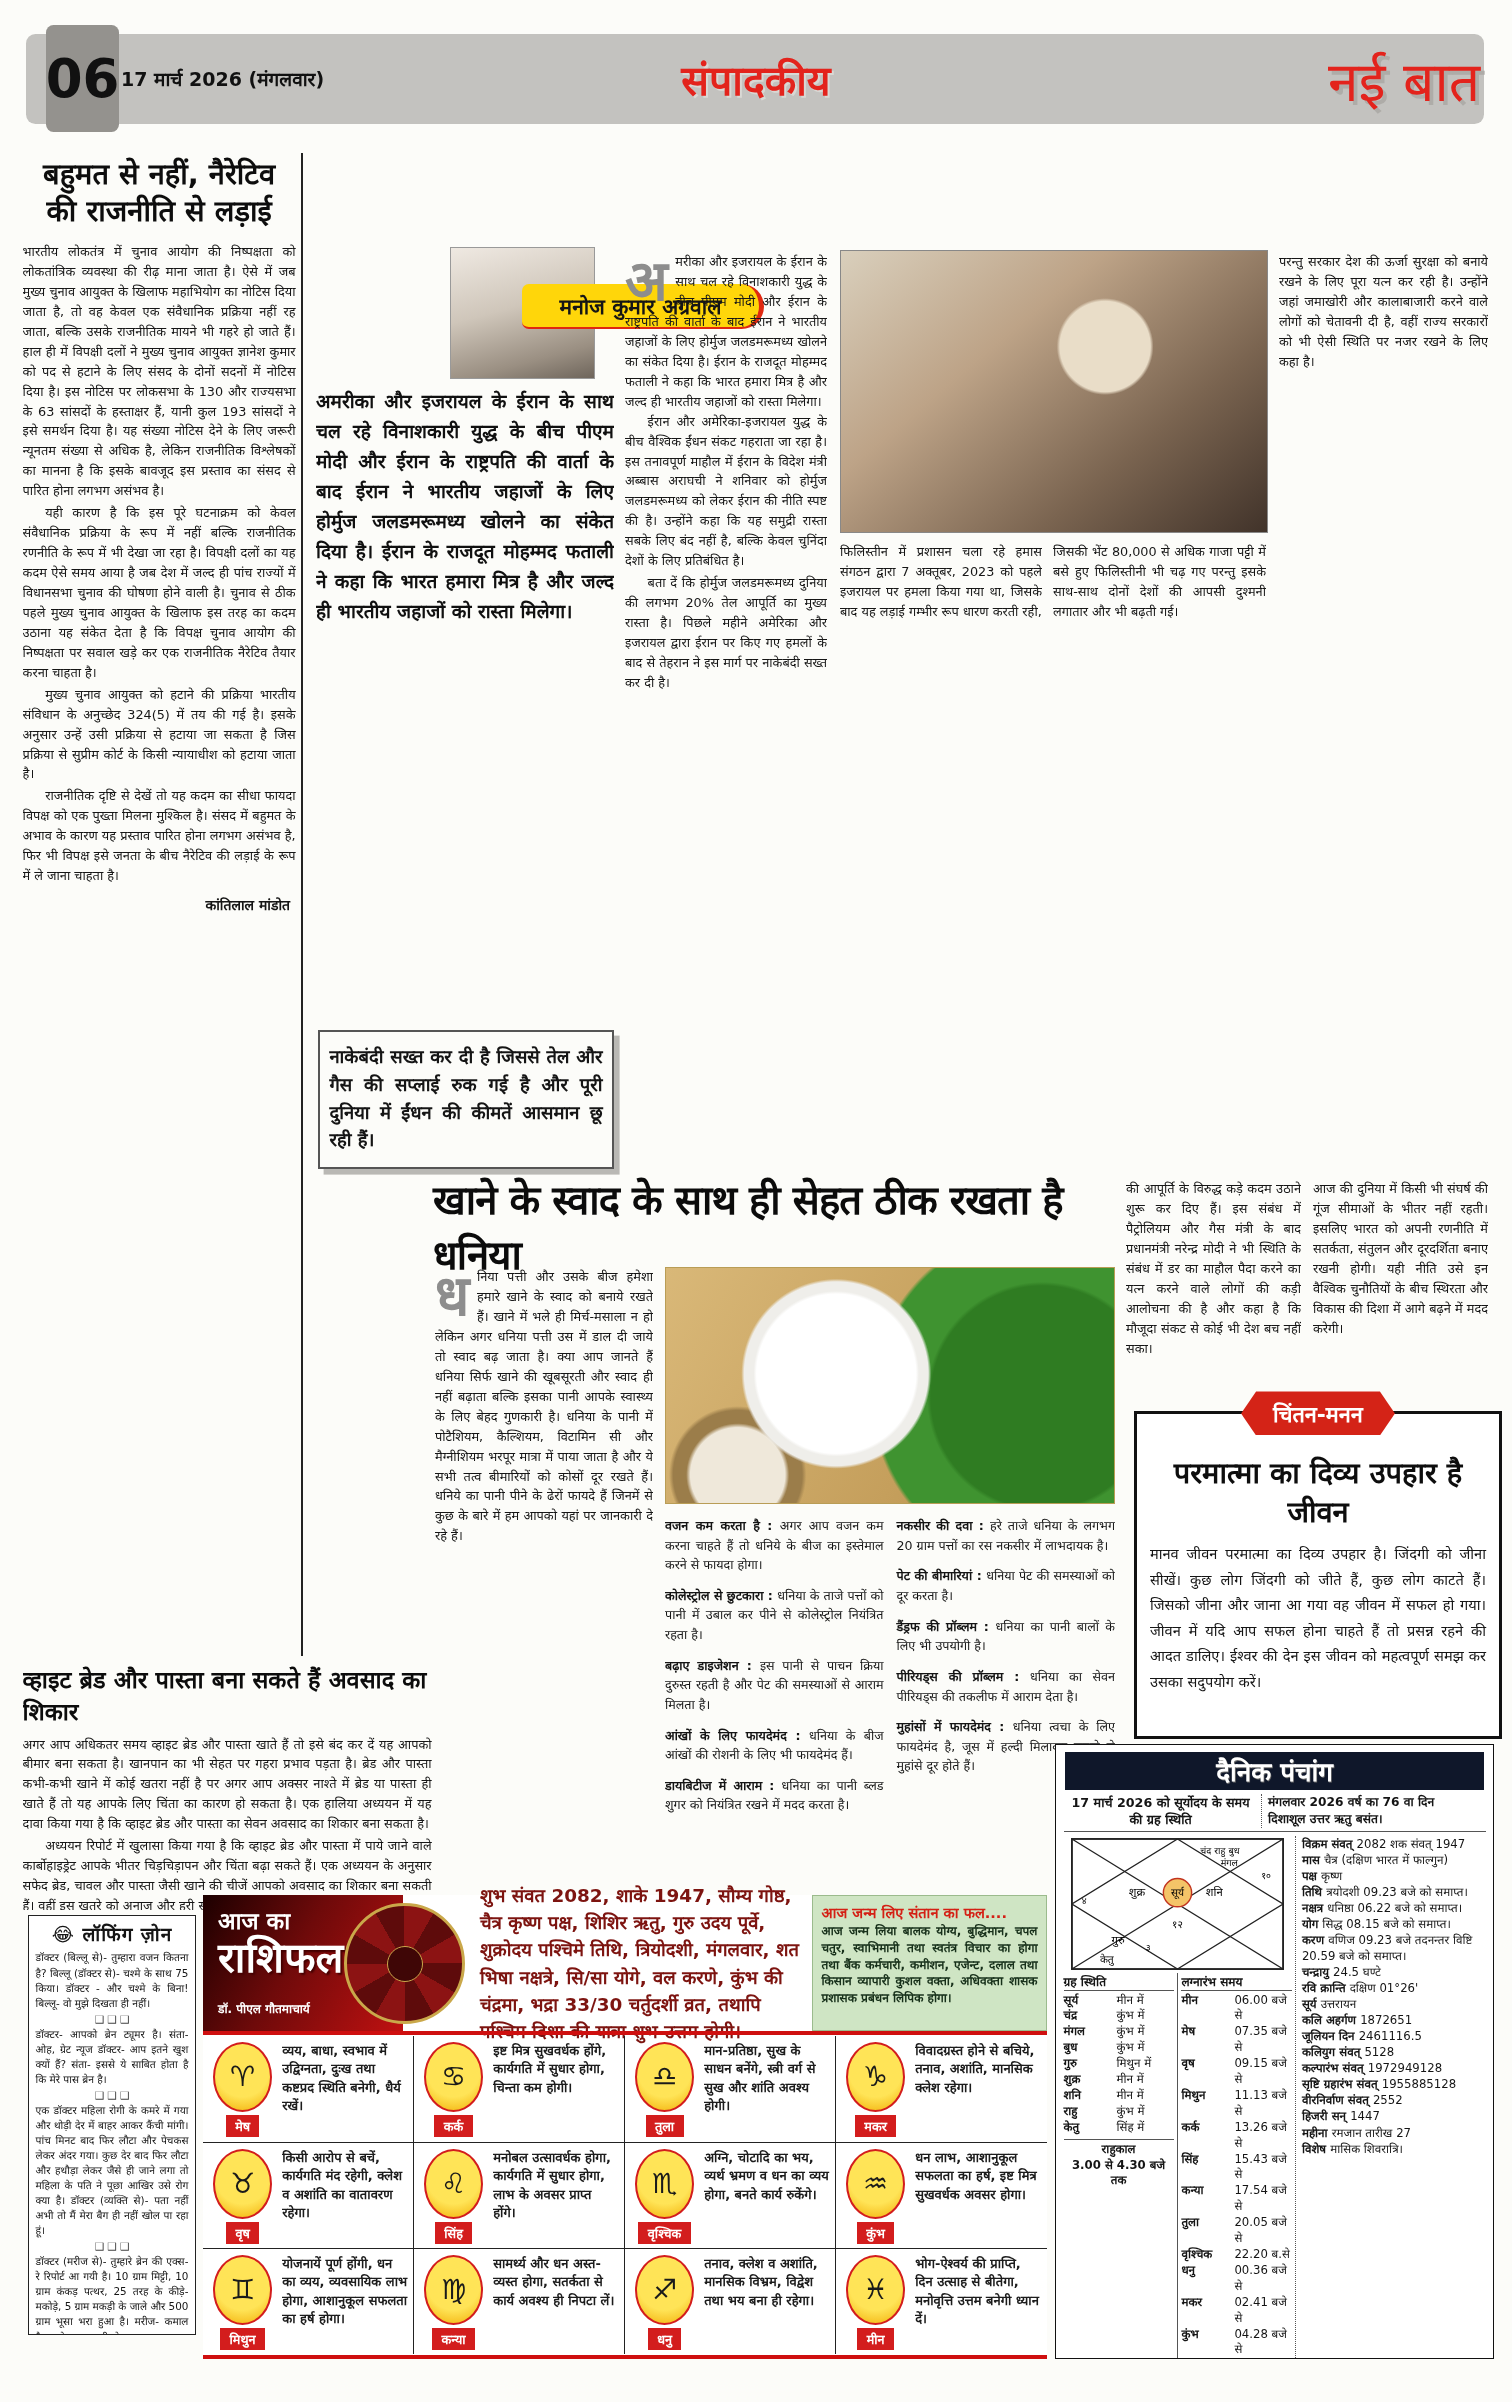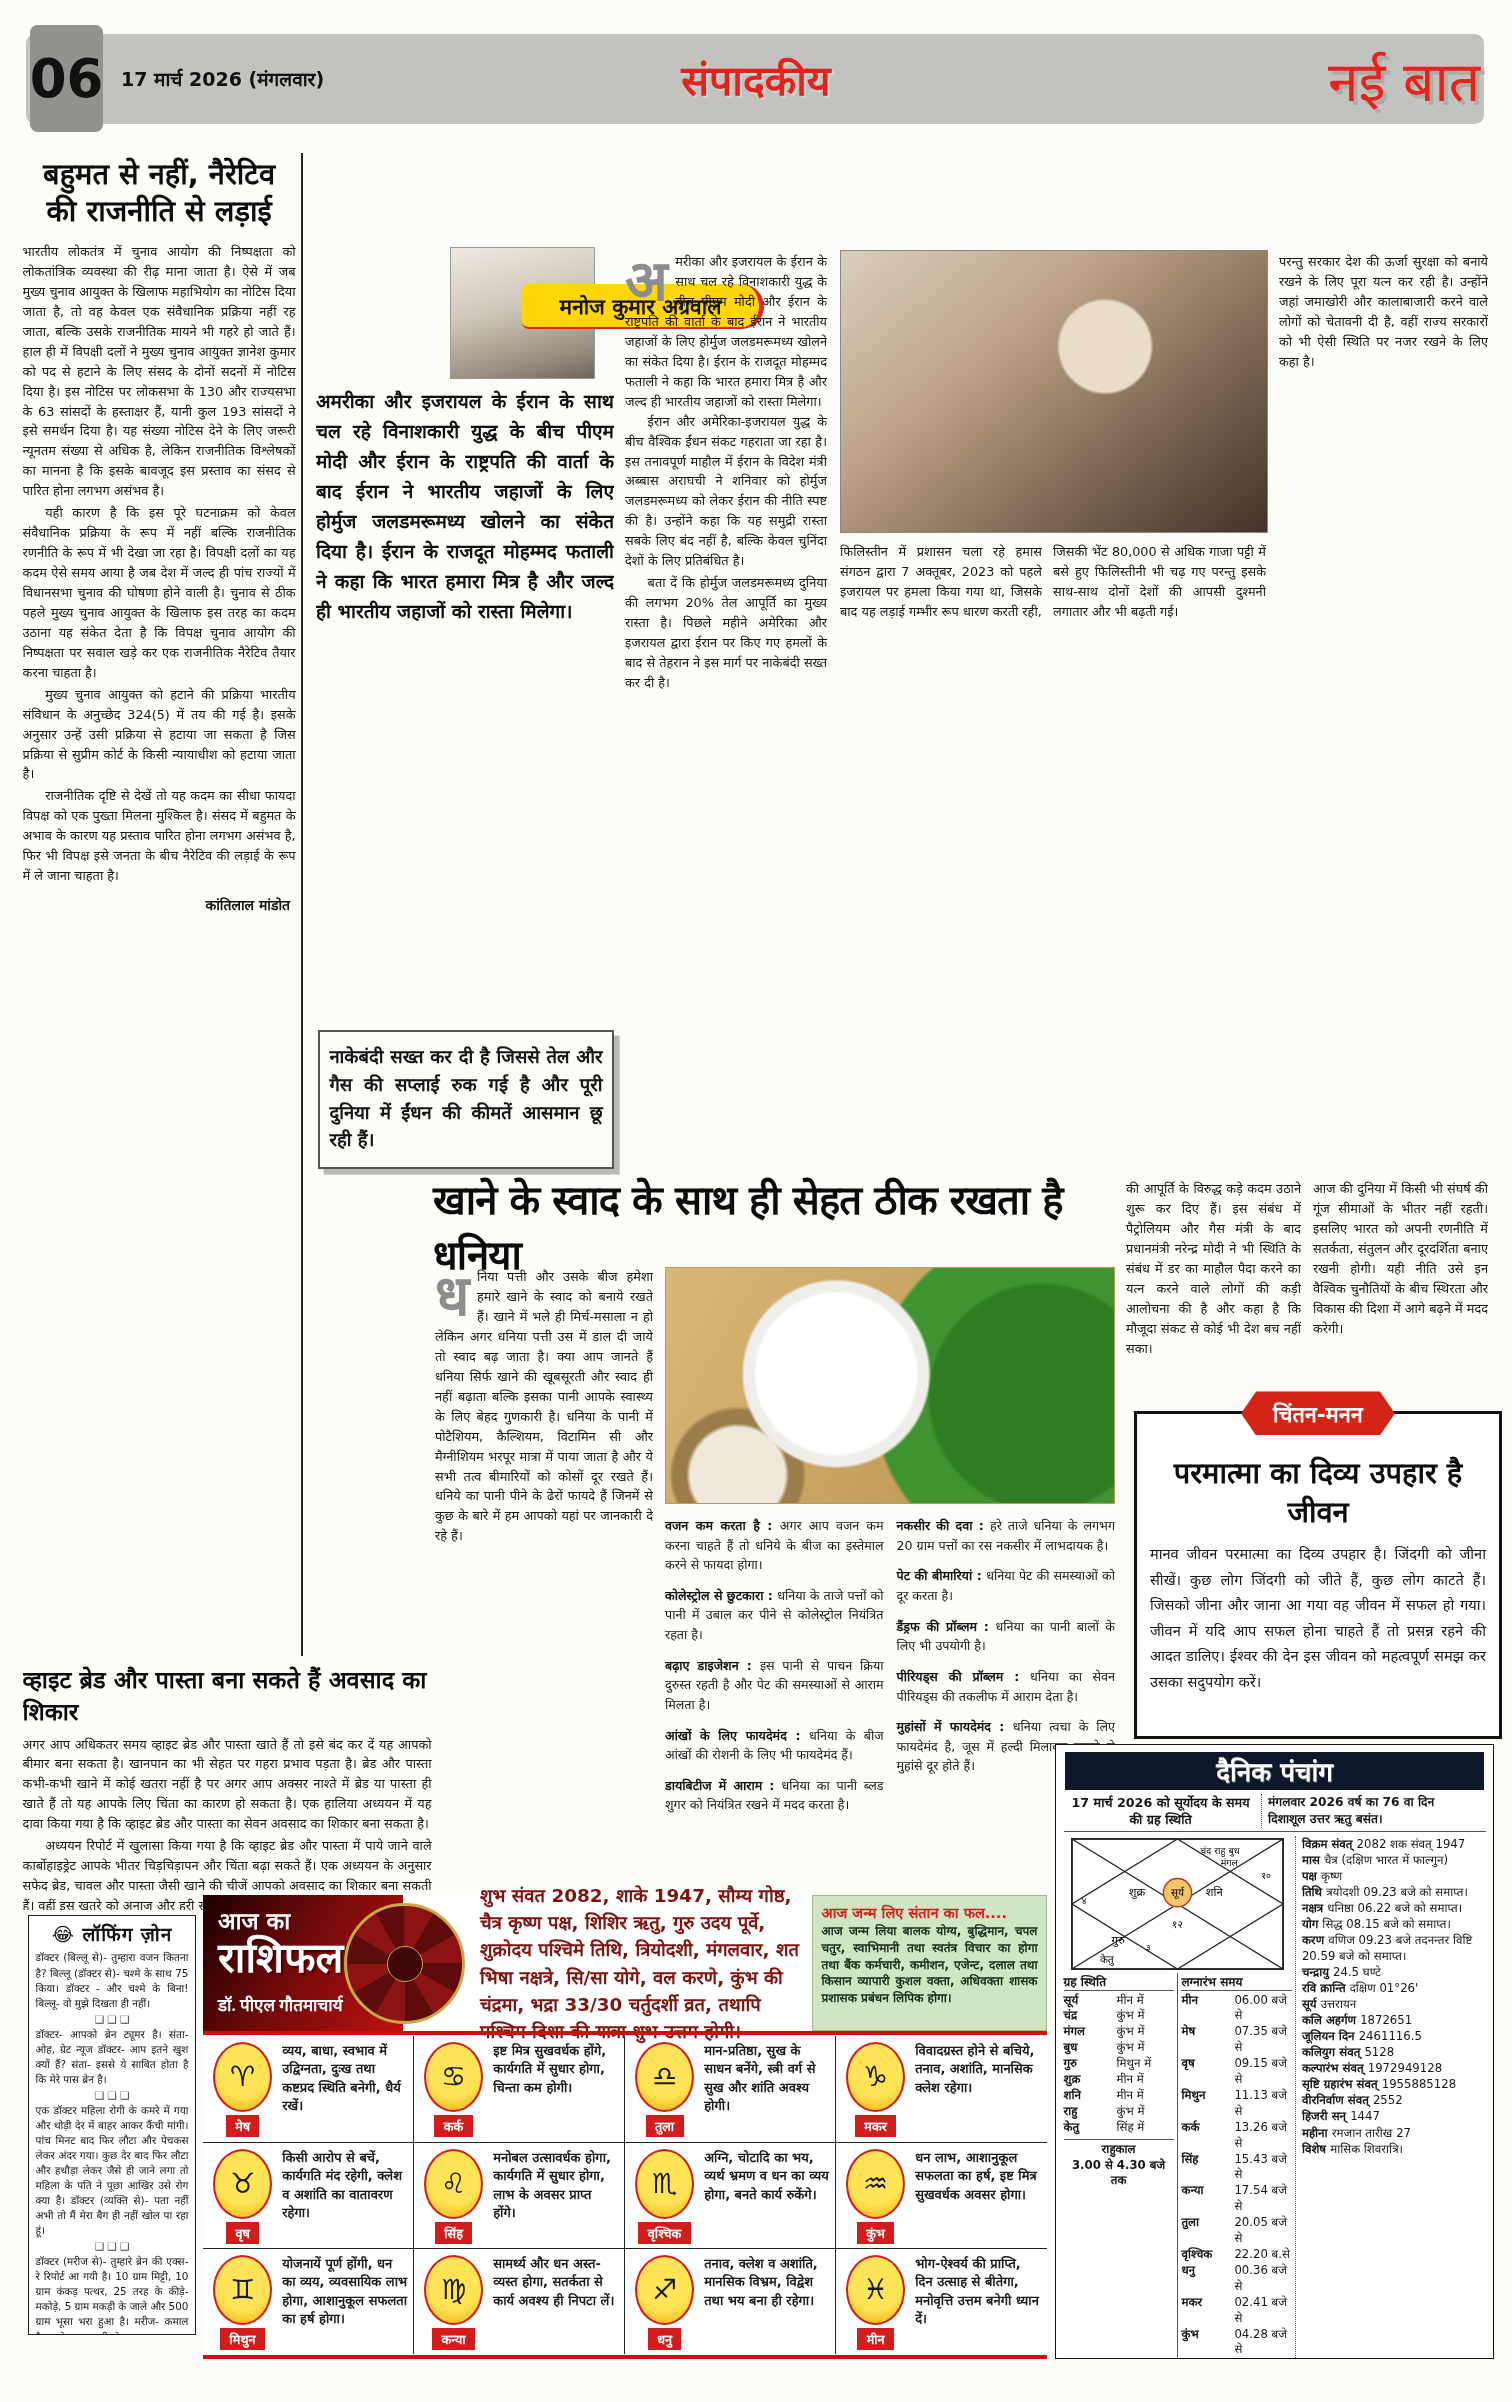--- a/index.html
+++ b/index.html
@@ -2,21 +2,21 @@
 <html style="font-size:15px"><head>
 <meta charset="utf-8">
 <style>
   html,body{margin:0;padding:0;background:#e8e8e4;}
   .page{position:relative;width:1512px;height:2402px;background:#fcfcf9;
         font-family:"DejaVu Sans","Liberation Sans",sans-serif;color:#151515;overflow:hidden;}
   .abs{position:absolute;}
   p{margin:0 0 5.6px 0;}
   
   .hdr-bar{left:26px;top:34px;width:1458px;height:90px;background:#c3c2bf;border-radius:9.4px;}
-  .pg-block{left:30px;top:24.5px;width:73px;height:107px;background:#94928e;border-radius:7.5px;
+  .pg-block{left:46px;top:24.5px;width:73px;height:107px;background:#94928e;border-radius:7.5px;
             display:flex;align-items:center;justify-content:center;font-size:53px;font-weight:800;color:#111;}
   .hdr-date{left:121px;top:34px;height:90px;display:flex;align-items:center;font-size:19px;font-weight:700;color:#111;}
   .hdr-section{left:0;top:34px;width:1512px;height:90px;display:flex;align-items:center;justify-content:center;
                font-size:41px;font-weight:800;color:#e3231c;text-shadow:1.9px 1.9px 0 #d9d8d4;}
   .masthead{right:32px;top:34px;height:90px;display:flex;align-items:center;font-size:55px;font-weight:400;
             color:#e3231c;text-shadow:3.8px 3.8px 0 #aeaca8;}
   
   .just{text-align:justify;}
   .body13{font-size:12.8px;line-height:1.56;color:#161616;}
   .para{text-indent:22.6px;margin:0 0 1.9px 0;}
@@ -74,21 +74,21 @@
   .joke{font-size:10.4px;line-height:1.45;text-align:justify;margin:0 0 1.9px 0;}
   .joke-sep{text-align:center;font-size:10.4px;color:#444;margin:1.9px 0;}
   
   .rashi{left:203px;top:1895px;width:844px;height:463px;background:#fff;}
   .rashi-head{position:absolute;left:0;top:0;width:844px;height:136px;}
   .rashi-redblock{position:absolute;left:0;top:0;width:200px;height:136px;
                   background:linear-gradient(120deg,#1c0000 0%,#6e0a0a 45%,#c01111 100%);
                   color:#fff;padding:9.4px 0 0 15px;box-sizing:border-box;}
   .rashi-t1{font-size:23px;font-weight:800;}
   .rashi-t2{font-size:41px;font-weight:800;line-height:1.1;color:#fff;text-shadow:1.9px 1.9px 1.9px #400;}
-  .rashi-astro{font-size:17px;font-weight:700;margin-top:12px;font-family:Liberation Serif, serif;}
+  .rashi-astro{font-size:12px;font-weight:700;margin-top:19px;}
   .wheel{position:absolute;left:141px;top:7.5px;width:121px;height:121px;border-radius:50%;
          border:3.8px solid #caa84a;box-sizing:border-box;
          background:repeating-conic-gradient(#8c1313 0 30deg,#5e0b0b 30deg 60deg);}
   .wheel-hub{position:absolute;left:40px;top:40px;width:34px;height:34px;border-radius:50%;background:#3f0606;
              border:1.9px solid #caa84a;}
   .rashi-strip{position:absolute;left:277px;top:5.6px;width:324px;height:126px;display:flex;align-items:center;
                font-size:18.4px;line-height:1.48;font-weight:700;color:#7d1410;}
   .birth-box{position:absolute;right:0;top:0;width:235px;height:136px;background:#cfe5c4;border:0.9px solid #9bbb8d;
              box-sizing:border-box;padding:5.6px 8.5px;overflow:hidden;}
   .birth-title{color:#d42015;font-weight:800;font-size:14.6px;margin-bottom:1.9px;}

